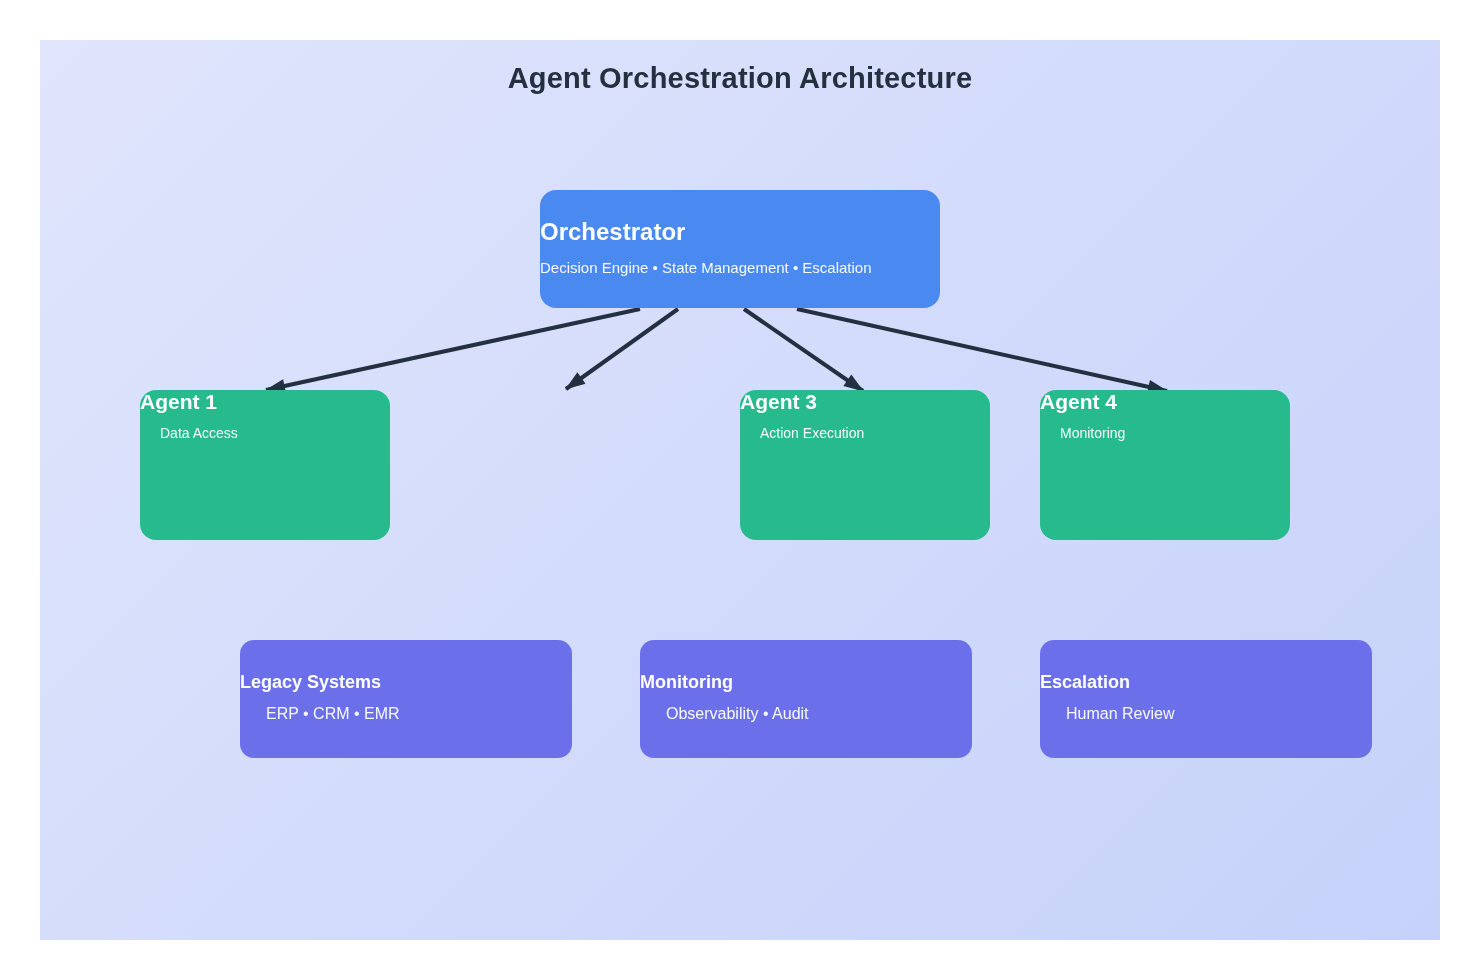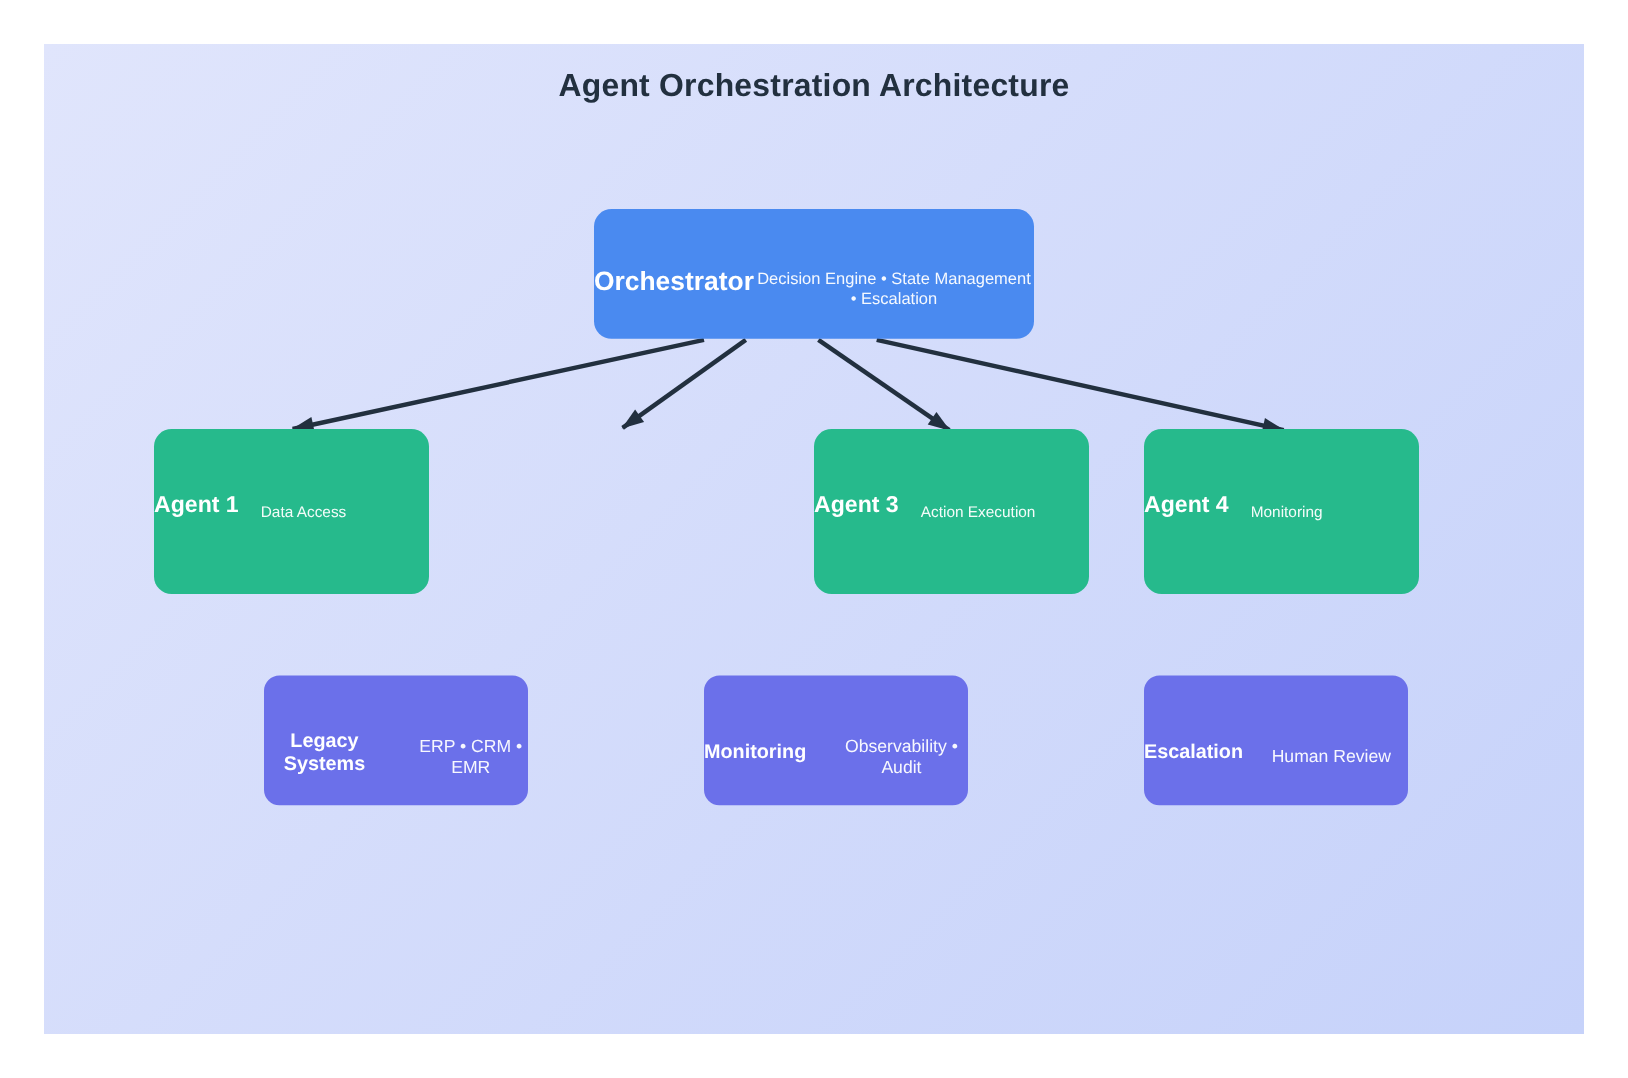--- a/index.html
+++ b/index.html
@@ -43,22 +43,22 @@
     stroke: var(--arrow, #22303f);
     stroke-width: 4;
   }
   .edges-svg marker path {
     fill: var(--arrow, #22303f);
   }
   .node {
     position: absolute;
     box-sizing: border-box;
     display: flex;
-    flex-direction: row;
-    align-items: center;
+    flex-direction: column;
+    align-items: flex-start;
     color: var(--node-text, #ffffff);
     text-align: center;
   }
   .node-title {
     font-weight: bold;
     line-height: 1.15;
   }
   .node-subtitle {
     color: rgba(255, 255, 255, 0.95);
     line-height: 1.2;
@@ -83,22 +83,22 @@
     border-radius: 16px;
   }
   .agent-node .node-title { font-size: 21px; margin-bottom: 11px; }
   .agent-node .node-subtitle { font-size: 14px; margin-left: 20px; }
   .agent-node.pos-0 { left: 100px; }
   .agent-node.pos-1 { left: 400px; }
   .agent-node.pos-2 { left: 700px; }
   .agent-node.pos-3 { left: 1000px; }
 
   .system-node {
-    top: 574px;
-    width: 240px;
+    top: 600px;
+    width: 332px;
     height: 118px;
     background: var(--system-fill, #6b70ea);
     border-radius: 14px;
     padding-top: 32px;
   }
   .system-node .node-title { font-size: 18px; margin-bottom: 11px; }
   .system-node .node-subtitle { font-size: 16px; padding-left: 26px; }
   .system-node.pos-0 { left: 200px; }
   .system-node.pos-1 { left: 600px; }
   .system-node.pos-2 { left: 1000px; }

